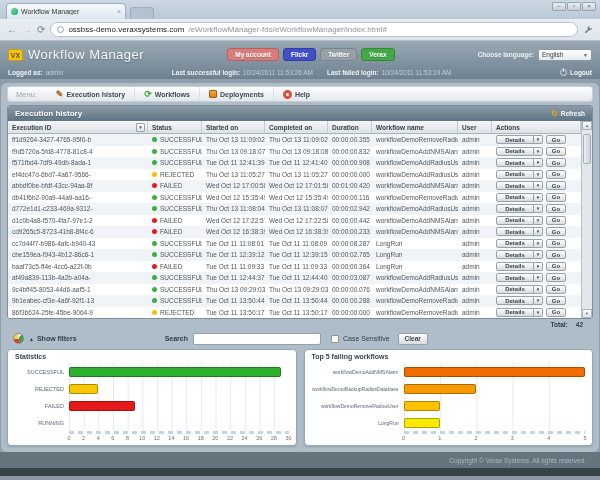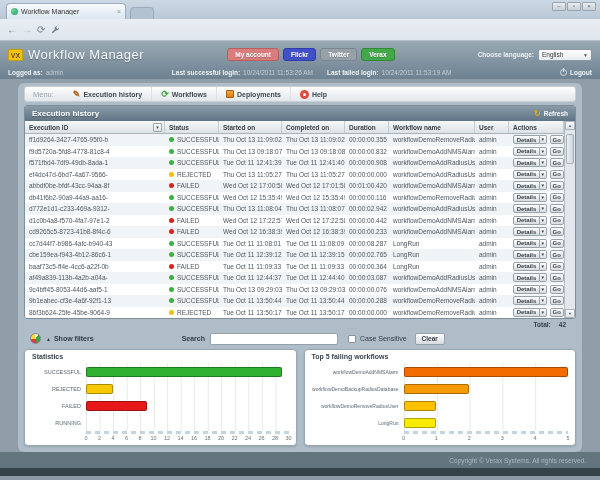--- a/index.html
+++ b/index.html
@@ -40,21 +40,21 @@
   .hdr-row2 { display:flex; align-items:center; height:14px; font-size:6.5px; }
   .kv { display:flex; align-items:center; }
   .kv-label { color:#edf2f5; font-weight:bold; white-space:nowrap; }
   .kv-value { color:#c2cdd5; margin-left:3px; white-space:nowrap; }
   .center-logins { margin:0 auto; display:flex; gap:14px; }
   .logout { display:flex; align-items:center; gap:3px; color:#f0f4f7; font-weight:bold; }
   .power-icon { width:7px; height:7px; border:1px solid #d4dbe0; border-radius:50%; position:relative; }
   .power-icon::after { content:""; position:absolute; top:-2px; left:2px; width:1px; height:4px; background:#d4dbe0; }
 
   
-  .content { margin:4px 18px 0; background:#aebdc8; border-radius:6px; padding:3px 6px; height:369px; overflow:hidden; }
+  .content { margin:4px 1px 0; background:#aebdc8; border-radius:6px; padding:3px 6px; height:369px; overflow:hidden; }
 
   .menu-bar { height:16px; background:linear-gradient(#fefefe,#e2e7eb); border:1px solid #c8d0d6; border-radius:3px; display:flex; align-items:center; padding:0 8px; }
   .menu-label { font-size:7.5px; color:#98a3ab; margin-right:10px; }
   .menu-item { display:flex; align-items:center; gap:3px; font-size:7px; font-weight:bold; color:#3e4a54; padding:0 9px; height:100%; }
   .menu-item + .menu-item { border-left:1px solid #dde2e6; }
   .mi-glyph { line-height:1; }
   .shape-cube { width:8px; height:8px; background:linear-gradient(#f7a93b,#e07c12); border:1px solid #a85c0d; border-radius:1px; }
   .shape-ring { width:9px; height:9px; border:3px solid #d9503c; border-radius:50%; background:#fff; }
 
   
@@ -136,20 +136,25 @@
   <div class="win-controls">
     <div class="win-btn">–</div>
     <div class="win-btn">▫</div>
     <div class="win-btn">×</div>
   </div>
 </div>
 <div class="toolbar">
   <span class="nav-ico">←</span>
   <span class="nav-ico fwd">→</span>
   <span class="nav-ico">⟳</span>
+  <div class="addressbar">
+    <span class="page-ico"></span>
+    <span class="url-host">ossbss-demo.veraxsystems.com</span>
+    <span class="url-path">/eWorkflowManager-fds/eWorkflowManager/index.html#</span>
+  </div>
   <svg class="wrench-svg" viewBox="0 0 12 12">
       <path d="M10.5 3.2a2.6 2.6 0 0 1-3.5 3L3.4 9.8 2.2 8.6l3.6-3.6a2.6 2.6 0 0 1 3-3.5L7.3 3l1.7 1.7z" fill="#6d7984"></path>
     </svg>
 </div>
 
 <div class="app-header">
   <div class="hdr-row1">
     <div class="logo">VX</div>
     <div class="app-title">Workflow Manager</div>
     <div class="social">

